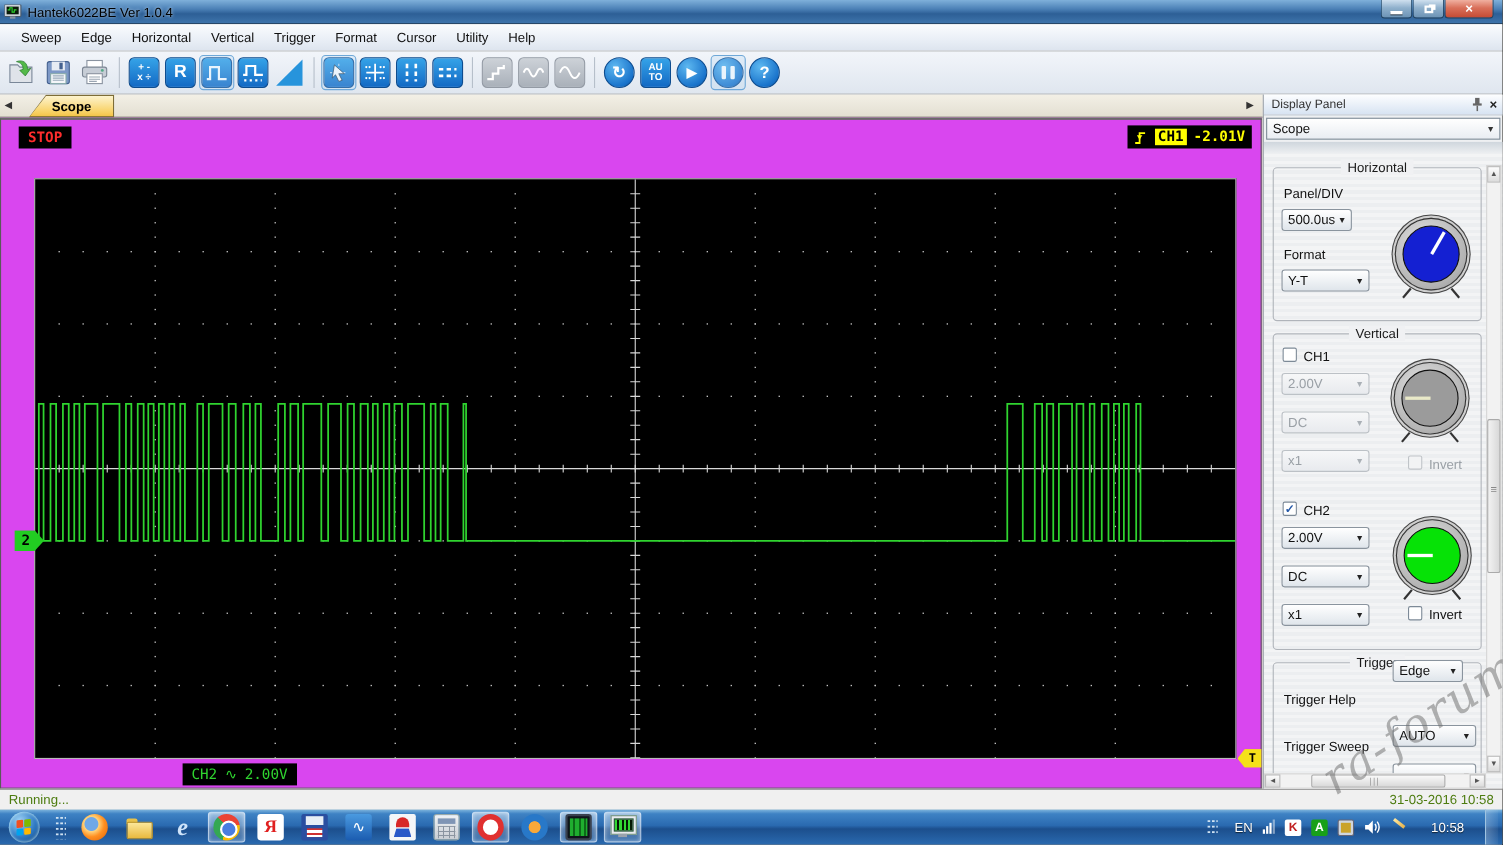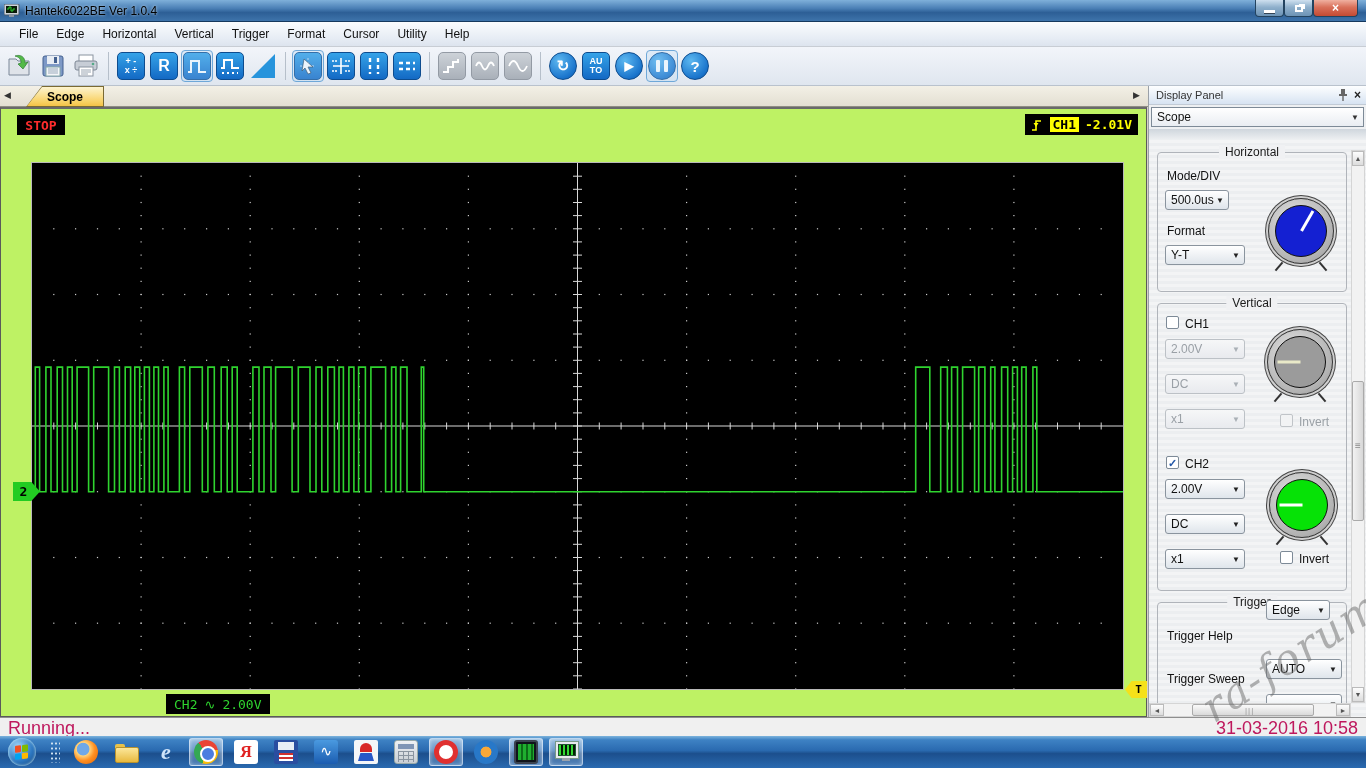--- a/index.html
+++ b/index.html
@@ -50,21 +50,21 @@
 .tab-arrow.left{left:4px}
 .tab-arrow.right{left:1133px}
 .tab{position:absolute;left:26px;top:0;width:78px;height:21px;
  clip-path:polygon(16px 0,100% 0,100% 100%,0 100%);background:#7a6a34}
 .tab-in{position:absolute;inset:1px;clip-path:polygon(15px 0,100% 0,100% 100%,0 100%);
  background:linear-gradient(#fdf4cf,#f8d061 80%,#f3c246);display:flex;align-items:center;justify-content:center}
 .tab-in span{font-size:12px;font-weight:bold;color:#000}
 
 
 .scope-panel{position:absolute;left:0;top:107px;width:1147px;height:610px;
- background:#bef264;border:1px solid #5a5a5a;border-top:2px solid #6a6a6a}
+ background:#d946ef;border:1px solid #5a5a5a;border-top:2px solid #6a6a6a}
 .stop-box{position:absolute;left:16px;top:6px;width:48px;height:20px;background:#000;
  color:#ff2d2d;font:bold 13px "DejaVu Sans Mono",monospace;display:flex;align-items:center;justify-content:center}
 .trig-box{position:absolute;right:8px;top:5px;height:21px;background:#000;color:#ffff00;
  display:flex;align-items:center;gap:6px;padding:0 6px;font:bold 13px "DejaVu Sans Mono",monospace}
 .trig-ch{background:#ffff00;color:#000;padding:0 3px}
 .display{position:absolute;left:30px;top:53px;width:1093px;height:528px;background:#000;border:1px solid #b9b9b9}
 .display svg{width:100%;height:100%;display:block}
 .mk-left{position:absolute;left:12px;top:373px;width:27px;height:19px;background:#22cc22;
  clip-path:polygon(0 0,68% 0,100% 50%,68% 100%,0 100%);color:#000;font:bold 13px "DejaVu Sans Mono",monospace;
  display:flex;align-items:center;justify-content:center;padding-right:6px}
@@ -126,21 +126,21 @@
 .vthumb::after{content:"≡";position:absolute;left:2px;top:58px;font-size:10px;color:#888}
 .hscroll{position:absolute;left:0px;top:563px;width:202px;height:14px;background:#f2f2f2;border:1px solid #d5d5d5;z-index:5}
 .hsa{position:absolute;top:0;width:14px;height:12px;background:linear-gradient(#fdfdfd,#dcdcdc);border:1px solid #bbb;
  font-size:7px;color:#555;text-align:center;line-height:12px}
 .hthumb{position:absolute;left:42px;top:0;width:122px;height:12px;background:linear-gradient(#fafafa,#d9d9d9);
  border:1px solid #aaa;border-radius:2px}
 .hthumb::after{content:"|||";position:absolute;left:52px;top:1px;font-size:8px;color:#999;letter-spacing:1px}
 
 
 .statusbar{position:absolute;left:0;top:717px;width:1366px;height:19px;background:#f0f0f0;border-top:1px solid #8e8e8e;
- display:flex;justify-content:space-between;padding:0 8px;font-size:18px;color:#be185d}
+ display:flex;align-items:center;justify-content:space-between;padding:0 8px;font-size:12px;color:#4d7c0f}
 
 
 .watermark{position:absolute;left:1180px;top:600px;width:320px;font:italic 42px "DejaVu Serif",serif;
  color:rgba(105,105,105,.5);transform:rotate(-33deg);z-index:40;pointer-events:none;letter-spacing:2px}
 
 
 .taskbar{position:absolute;left:0;top:736px;width:1366px;height:32px;z-index:60;
  background:linear-gradient(#7db4dd 0%,#3e82c4 12%,#2a6ab0 45%,#1c4f8d 55%,#2a6ab0 100%);
  display:flex;align-items:center}
 .orb{position:relative;width:28px;height:28px;margin:0 8px 0 8px;border-radius:50%;
@@ -218,21 +218,21 @@
       <div class="wbtn">
           <div class="sq"></div>
         </div>
       <div class="wbtn close">
           <span>×</span>
         </div>
     </div>
   </div>
 
   <div class="menubar">
-    <span class="menu-item">File</span>
+    <span class="menu-item">Sweep</span>
     <span class="menu-item">Edge</span>
     <span class="menu-item">Horizontal</span>
     <span class="menu-item">Vertical</span>
     <span class="menu-item">Trigger</span>
     <span class="menu-item">Format</span>
     <span class="menu-item">Cursor</span>
     <span class="menu-item">Utility</span>
     <span class="menu-item">Help</span>
   </div>
 
@@ -1015,21 +1015,21 @@
       <span>Scope</span>
       <span class="sa">▼</span>
     </div>
     <div class="cp-div"></div>
 
     <div class="cp-body">
 
       <div class="gbox" style="left:8px;top:12px;width:190px;height:140px">
         <span class="gtitle">Horizontal</span>
       </div>
-      <span class="cp-label" style="left:18px;top:29px">Mode/DIV</span>
+      <span class="cp-label" style="left:18px;top:29px">Panel/DIV</span>
       <div class="select" style="left:16px;top:50px;width:64px">
         <span>500.0us</span>
           <span class="sa">▼</span>
       </div>
       <span class="cp-label" style="left:18px;top:84px">Format</span>
       <div class="select" style="left:16px;top:105px;width:80px">
         <span>Y-T</span>
           <span class="sa">▼</span>
       </div>
       <div class="knob" style="left:119px;top:58px">
@@ -1167,15 +1167,35 @@
         <div class="ticon i-shield"></div>
       </div>
     <div class="titem boxed">
         <div class="ticon i-monitor-green"></div>
       </div>
     <div class="titem boxed">
         <div class="ticon i-hantek">
           <div class="stand"></div>
         </div>
       </div>
+    <div class="tray">
+      <div class="grip" style="height:16px"></div>
+      <span class="lang">EN</span>
+      <div class="bars">
+          <i style="height:4px"></i>
+          <i style="height:7px"></i>
+          <i style="height:10px"></i>
+          <i class="dim" style="height:13px"></i>
+        </div>
+      <div class="sq-ic i-kasp">K</div>
+      <div class="sq-ic i-av">A</div>
+      <div class="sq-ic i-trayscreen"></div>
+      <svg class="spk" width="15" height="14" viewBox="0 0 15 14">
+        <path d="M1 5 h3 l4 -4 v12 l-4 -4 h-3 z" fill="#fff"></path>
+        <path d="M10 4 q2 3 0 6 M12 2 q3.5 5 0 10" stroke="#fff" fill="none" stroke-width="1.3"></path>
+      </svg>
+      <div class="wand"></div>
+      <span class="clock">10:58</span>
+      <div class="showdesk"></div>
+    </div>
   </div>
 
 </div>
 
 </body></html>

